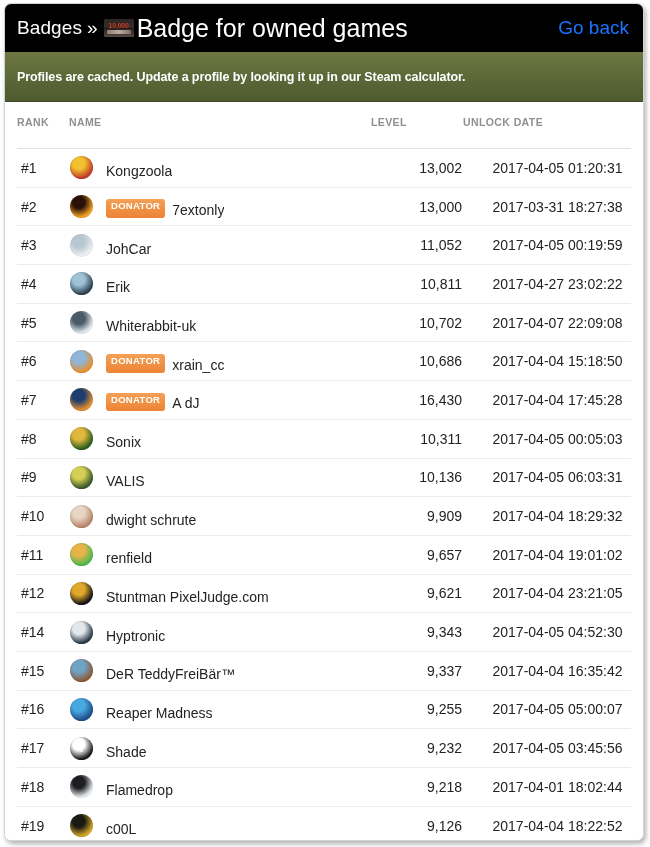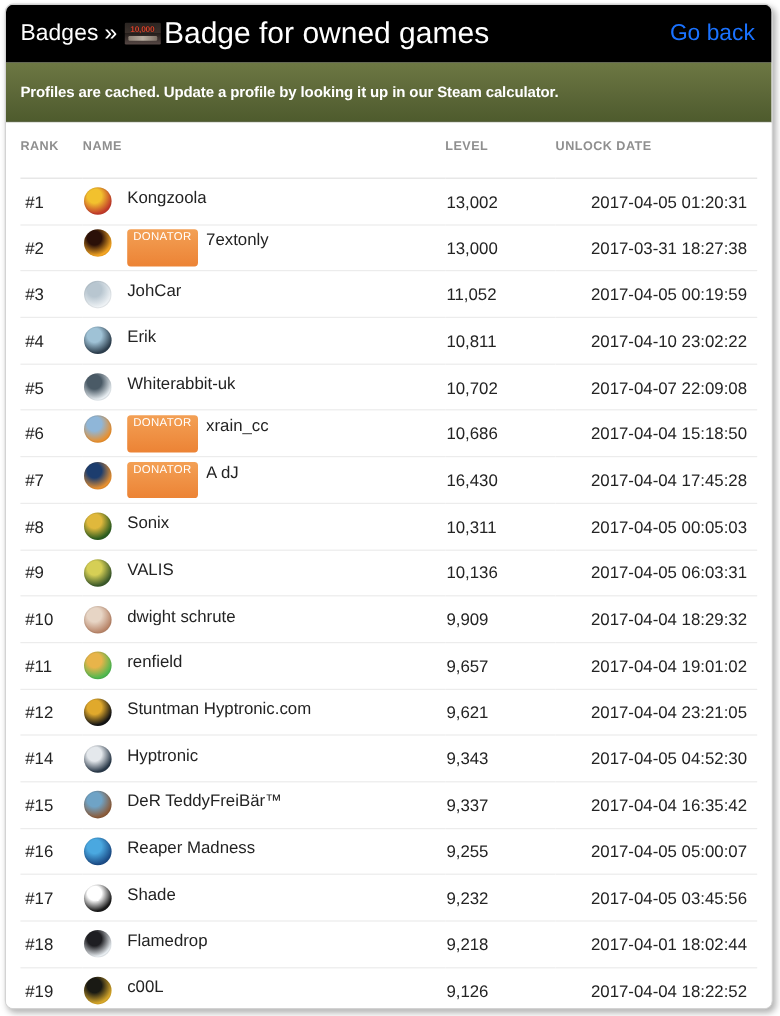--- a/index.html
+++ b/index.html
@@ -129,37 +129,37 @@
     font-weight: bold;
     letter-spacing: 0.4px;
     text-transform: uppercase;
     text-align: left;
     padding: 14px 0 20px 0;
     border-bottom: 1px solid #e2e2e2;
     white-space: nowrap;
   }
   th.c-rank, td.c-rank { width: 52px; text-align: left; padding-left: 4px; }
   th.c-name, td.c-name { width: auto; }
-  th.c-level, td.c-level { width: 92px; }
+  th.c-level, td.c-level { width: 92px; text-align: right; }
   th.c-date,  td.c-date  { width: 168px; text-align: center; padding-left: 22px; }
 
   table.lb tbody td {
     border-bottom: 1px solid #ececec;
     height: 35.7px;
     font-size: 14px;
     color: #232323;
     vertical-align: middle;
   }
   td.c-rank { font-size: 14px; color: #232323; }
   td.c-level { font-size: 14px; color: #232323; }
   td.c-date { font-size: 14px; color: #232323; white-space: nowrap; }
 
   .namecell {
     display: flex;
-    align-items: flex-start;
+    align-items: flex-end;
     gap: 0;
   }
   .avatar {
     width: 23px;
     height: 23px;
     border-radius: 50%;
     flex: none;
     margin-right: 13px;
     background: #bbb;
     position: relative;
@@ -175,23 +175,23 @@
     font-size: 11px;
     color: #fff;
     font-weight: bold;
   }
   .donator {
     display: inline-block;
     background: linear-gradient(180deg, #f5a košt 0%, #ef8a3c 100%);
     background: linear-gradient(180deg, #f3a055 0%, #ec8335 100%);
     color: #ffffff;
     font-size: 9.5px;
-    font-weight: normal;
+    font-weight: bold;
     letter-spacing: 0.3px;
-    padding: 2px 5px 18px 5px;
+    padding: 2px 5px 6px 5px;
     border-radius: 3px;
     margin-right: 7px;
     line-height: 1.15;
     white-space: nowrap;
     flex: none;
   }
   .uname { white-space: nowrap; overflow: hidden; text-overflow: ellipsis; }
 </style>
 </head>
 <body>
@@ -268,21 +268,21 @@
               <td class="c-rank">#4</td>
               <td class="c-name">
                 <div class="namecell">
                   <span class="avatar" style="background: radial-gradient(circle at 38% 32%, rgb(159, 194, 214) 0%, rgb(159, 194, 214) 28%, rgb(47, 65, 80) 70%, rgb(47, 65, 80) 100%);">
                     <span class="av-in"></span>
                   </span>
                   <span class="uname">Erik</span>
                 </div>
               </td>
               <td class="c-level">10,811</td>
-              <td class="c-date">2017-04-10 23:02:22</td>
+              <td class="c-date">2017-04-27 23:02:22</td>
             </tr>
             <tr>
               <td class="c-rank">#5</td>
               <td class="c-name">
                 <div class="namecell">
                   <span class="avatar" style="background: radial-gradient(circle at 38% 32%, rgb(74, 90, 102) 0%, rgb(74, 90, 102) 28%, rgb(232, 238, 242) 70%, rgb(232, 238, 242) 100%);">
                     <span class="av-in"></span>
                   </span>
                   <span class="uname">Whiterabbit-uk</span>
                 </div>
@@ -370,21 +370,21 @@
               <td class="c-level">9,657</td>
               <td class="c-date">2017-04-04 19:01:02</td>
             </tr>
             <tr>
               <td class="c-rank">#12</td>
               <td class="c-name">
                 <div class="namecell">
                   <span class="avatar" style="background: radial-gradient(circle at 38% 32%, rgb(224, 169, 44) 0%, rgb(224, 169, 44) 28%, rgb(20, 20, 20) 70%, rgb(20, 20, 20) 100%);">
                     <span class="av-in"></span>
                   </span>
-                  <span class="uname">Stuntman Hyptronic.com</span>
+                  <span class="uname">Stuntman PixelJudge.com</span>
                 </div>
               </td>
               <td class="c-level">9,621</td>
               <td class="c-date">2017-04-04 23:21:05</td>
             </tr>
             <tr>
               <td class="c-rank">#14</td>
               <td class="c-name">
                 <div class="namecell">
                   <span class="avatar" style="background: radial-gradient(circle at 38% 32%, rgb(228, 232, 236) 0%, rgb(228, 232, 236) 28%, rgb(43, 58, 74) 70%, rgb(43, 58, 74) 100%);">

